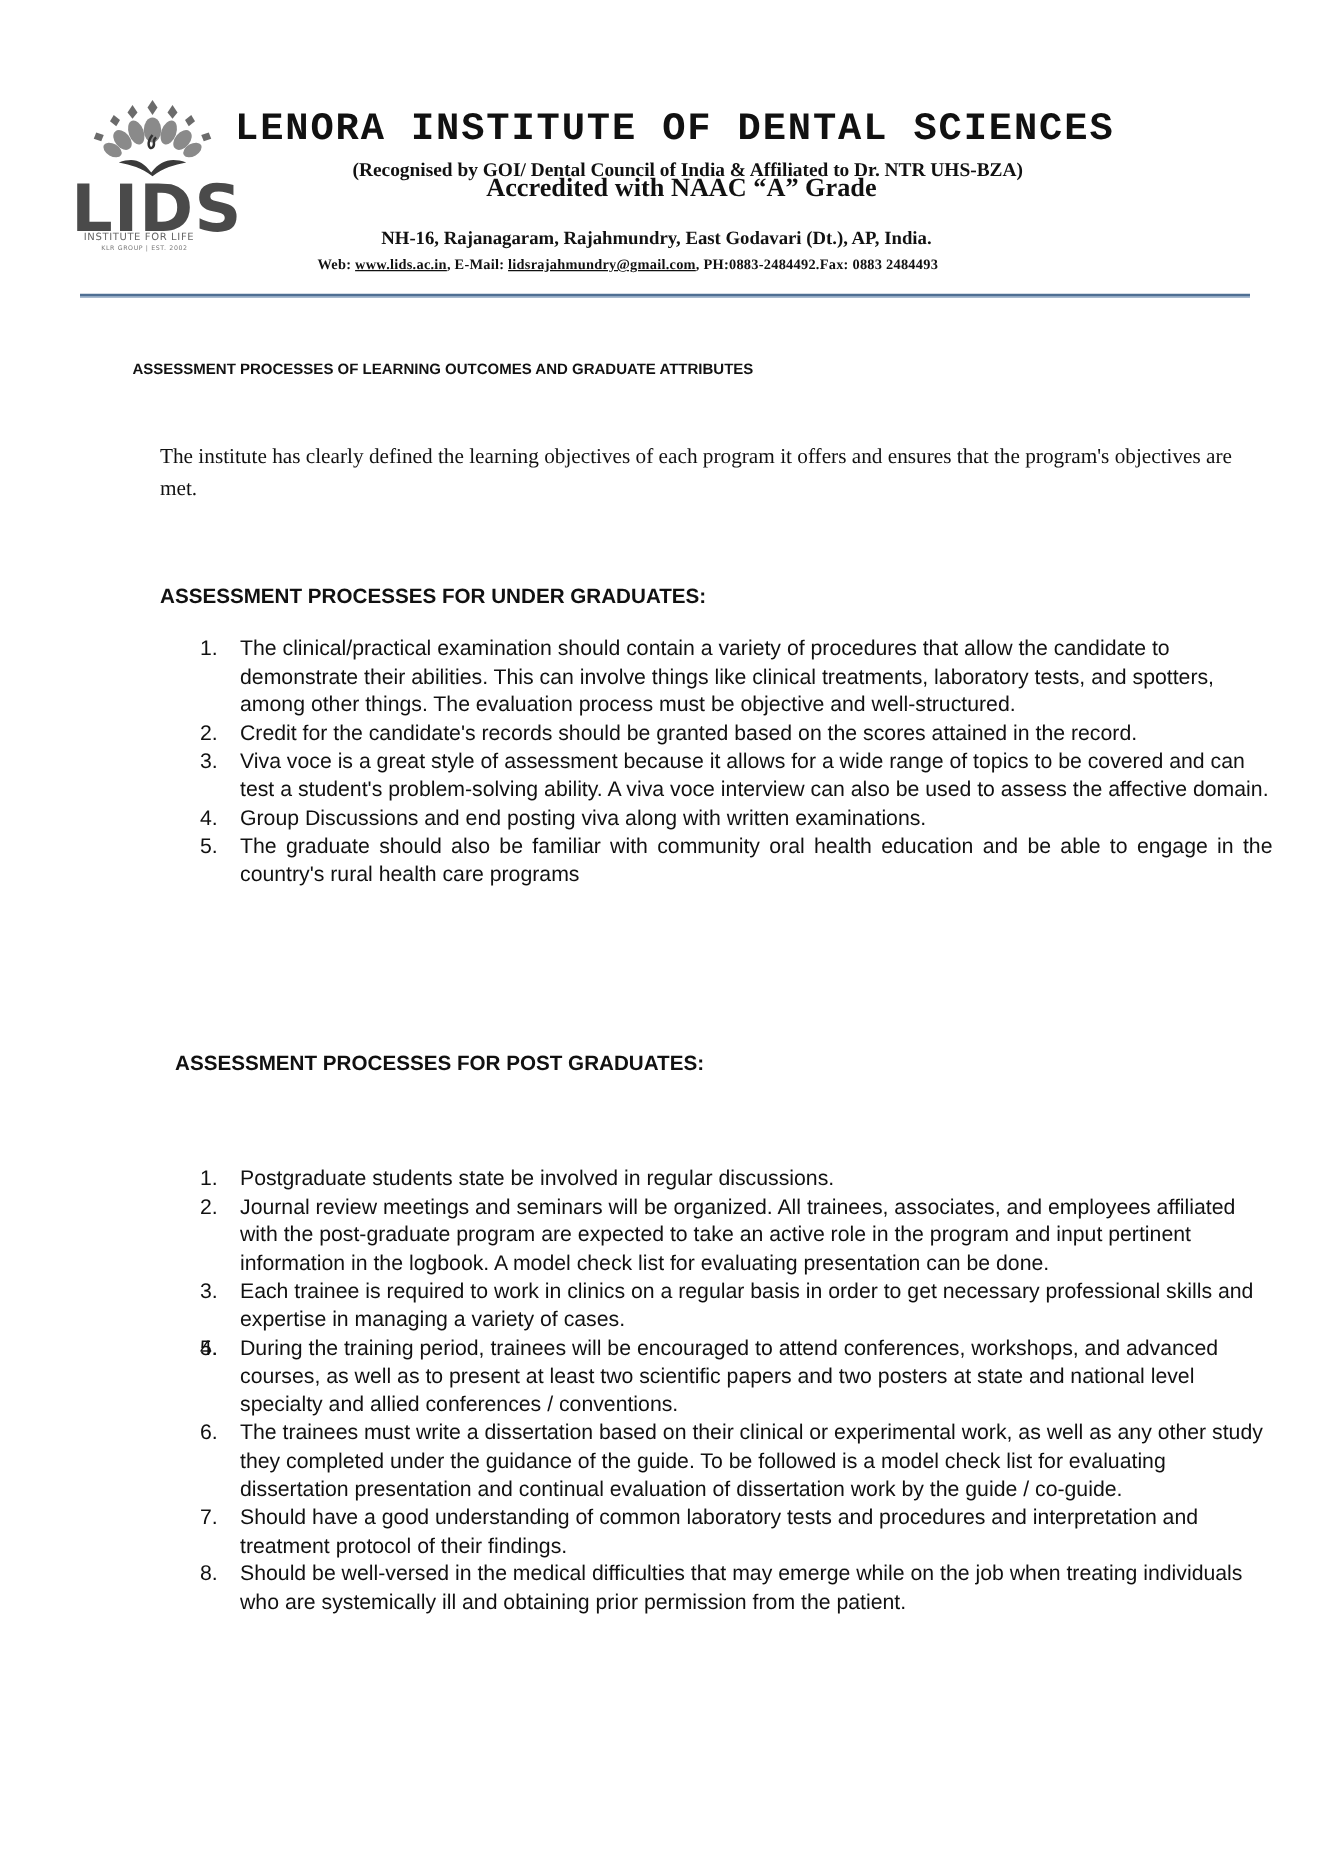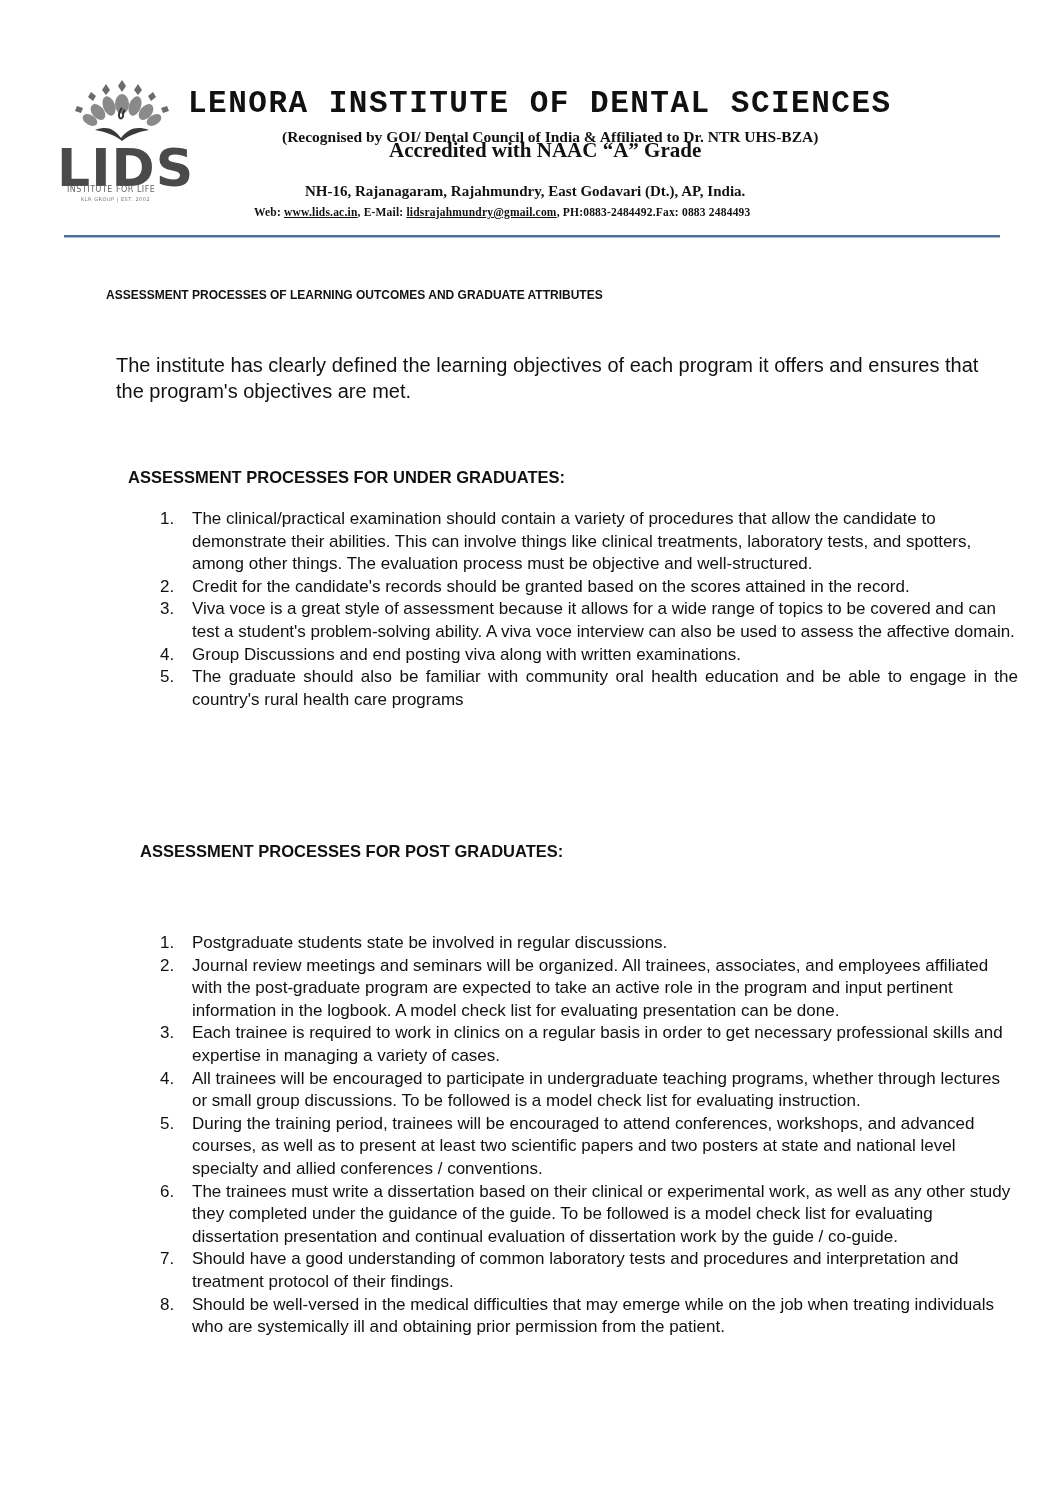--- a/index.html
+++ b/index.html
@@ -14,21 +14,21 @@
   .logo-sub { position: absolute; left: 26px; top: 118px; font-family: "DejaVu Sans", sans-serif; font-size: 5px; color: #777; letter-spacing: 0.5px; }
 
   .inst-name { position: absolute; left: 188px; top: 86px; width: 770px; font-family: Liberation Mono, monospace; font-weight: bold; font-size: 31px; letter-spacing: 1.5px; white-space: nowrap; }
   .recog { position: absolute; left: 262px; top: 128px; font-family: "Liberation Serif", serif; font-weight: bold; font-size: 15.5px; white-space: nowrap; margin-left: 20px; }
   .naac { position: absolute; left: 344px; top: 138px; font-family: Liberation Serif, serif; font-weight: bold; font-size: 21px; white-space: nowrap; margin-left: 45px; }
   .addr { position: absolute; left: 305px; top: 183px; font-family: "Liberation Serif", serif; font-weight: bold; font-size: 15px; white-space: nowrap; }
   .contact { position: absolute; left: 254px; top: 206px; font-family: "Liberation Serif", serif; font-weight: bold; font-size: 11.5px; white-space: nowrap; letter-spacing: 0.2px; }
   .contact a { color: #111; text-decoration: underline; }
   .rule { position: absolute; left: 64px; top: 235px; width: 936px; height: 2px; background: #4f6f93; border-bottom: 1px solid #a9bdd3; }
   .title { position: absolute; left: 106px; top: 288px; font-family: "Liberation Sans", sans-serif; font-weight: bold; font-size: 12px; white-space: nowrap; }
-  .intro { position: absolute; left: 116px; top: 352px; width: 890px; font-family: Liberation Sans, sans-serif; font-size: 20px; line-height: 26px; }
+  .intro { position: absolute; left: 128px; top: 352px; width: 890px; font-family: Liberation Serif, serif; font-size: 17px; line-height: 26px; }
   .h2 { position: absolute; left: 128px; font-family: Liberation Sans, sans-serif; font-weight: bold; font-size: 16.5px; white-space: nowrap; }
   .list { position: absolute; left: 128px; width: 890px; margin: 0; padding: 0; list-style: none; font-family: "Liberation Sans", sans-serif; font-size: 17px; line-height: 22.6px; }
   .list li { position: relative; padding-left: 64px; }
   .list .num { position: absolute; left: 32px; top: 0; }
   .justify { text-align: justify; text-align-last: left; }
 </style>
 </head>
 <body>
 
 <div class="page">
@@ -80,20 +80,20 @@
     <li><span class="num">3.</span><span>Viva voce is a great style of assessment because it allows for a wide range of topics to be covered and can test a student's problem-solving ability. A viva voce interview can also be used to assess the affective domain.</span></li>
     <li><span class="num">4.</span><span>Group Discussions and end posting viva along with written examinations.</span></li>
     <li class="justify"><span class="num">5.</span><span>The graduate should also be familiar with community oral health education and be able to engage in the country's rural health care programs</span></li>
   </ol>
 
   <div class="h2" style="top:842px;margin-left:12px;">ASSESSMENT PROCESSES FOR POST GRADUATES:</div>
   <ol class="list" style="top:932px;">
     <li><span class="num">1.</span><span>Postgraduate students state be involved in regular discussions.</span></li>
     <li><span class="num">2.</span><span>Journal review meetings and seminars will be organized. All trainees, associates, and employees affiliated with the post-graduate program are expected to take an active role in the program and input pertinent information in the logbook. A model check list for evaluating presentation can be done.</span></li>
     <li><span class="num">3.</span><span>Each trainee is required to work in clinics on a regular basis in order to get necessary professional skills and expertise in managing a variety of cases.</span></li>
-    <li><span class="num">4.</span><span>All trainees will be encouraged to participate in undergraduate teaching programs, whether through lectures or small group discussions. To be followed is a model check list for evaluating instruction.</span></li>
+    <li><span class="num">4.</span></li>
     <li><span class="num">5.</span><span>During the training period, trainees will be encouraged to attend conferences, workshops, and advanced courses, as well as to present at least two scientific papers and two posters at state and national level specialty and allied conferences / conventions.</span></li>
     <li><span class="num">6.</span><span>The trainees must write a dissertation based on their clinical or experimental work, as well as any other study they completed under the guidance of the guide. To be followed is a model check list for evaluating dissertation presentation and continual evaluation of dissertation work by the guide / co-guide.</span></li>
     <li><span class="num">7.</span><span>Should have a good understanding of common laboratory tests and procedures and interpretation and treatment protocol of their findings.</span></li>
     <li><span class="num">8.</span><span>Should be well-versed in the medical difficulties that may emerge while on the job when treating individuals who are systemically ill and obtaining prior permission from the patient.</span></li>
   </ol>
 
 </div>
 
 </body></html>

